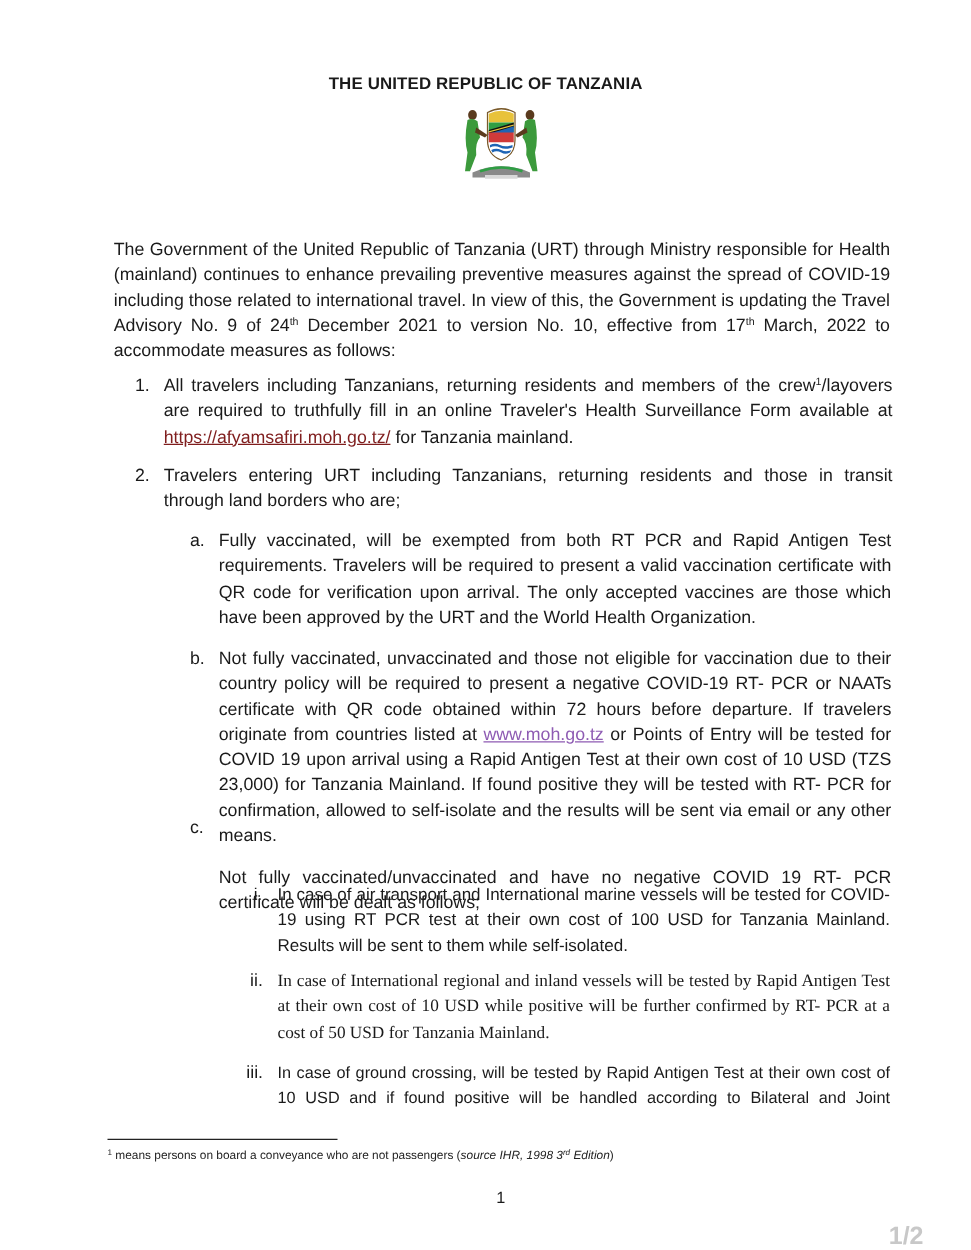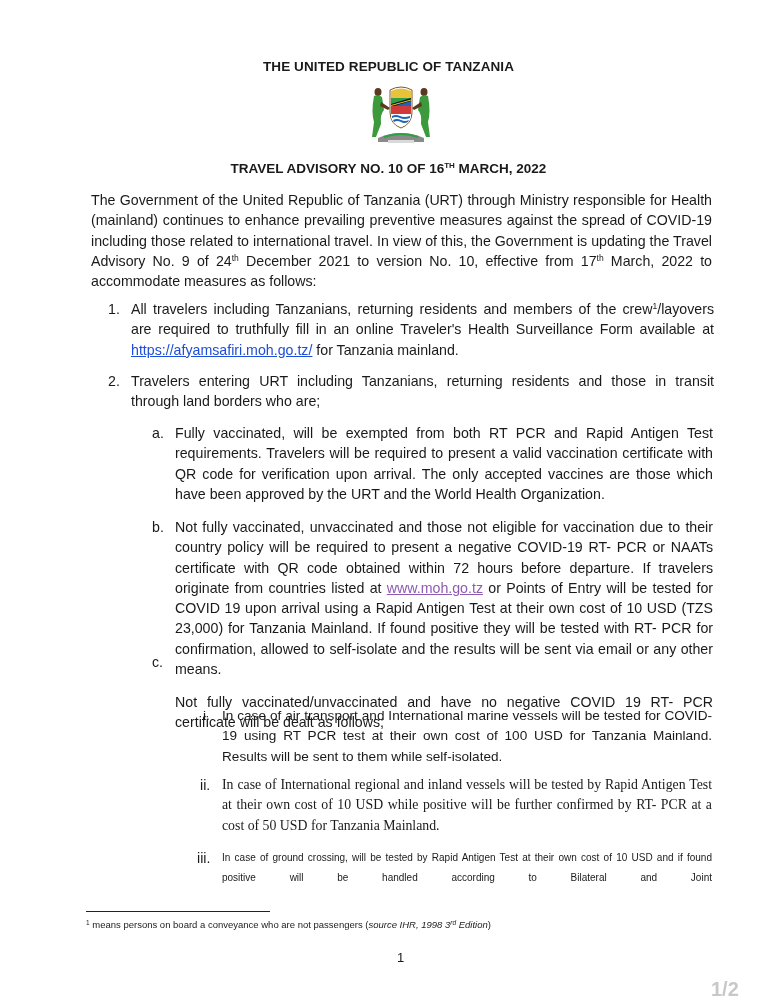--- a/index.html
+++ b/index.html
@@ -18,21 +18,21 @@
     font-weight: bold; font-size: 13.5px;
   }
   .title-advisory sup { font-size: 8px; vertical-align: 5px; line-height: 0; }
   .body-text {
     position: absolute; font-size: 14.2px; line-height: 20.3px; text-align: justify;
     text-align-last: left;
   }
   .body-text sup { font-size: 8.5px; vertical-align: 5px; line-height: 0; }
   .intro { left: 91px; top: 190px; width: 621px; }
   .num { position: absolute; font-size: 14.2px; line-height: 20.3px; }
-  .link-blue { color: #1d4ed8; text-decoration: underline; }
+  .link-blue { color: #7f1d1d; text-decoration: underline; }
   .link-purple { color: #8e5bb3; text-decoration: underline; margin-top: 32px; }
   .footnote-rule { position: absolute; left: 86px; top: 911px; width: 184px; height: 1px; background: #222; }
   .footnote { position: absolute; left: 86px; top: 919px; font-size: 9.5px; color: #222; }
   .footnote sup { font-size: 6.5px; vertical-align: 3px; line-height: 0; }
   .page-num { position: absolute; left: 397px; top: 950px; font-size: 13px; }
   .pager { position: absolute; left: 711px; top: 978px; font-size: 20px; color: #c8c8c8; font-weight: 700; }
 </style>
 </head>
 <body>
 
@@ -61,21 +61,20 @@
       <path d="M25 32 L45 32 Q45 42 35 45 Q25 42 25 32 Z" fill="#ffffff"></path>
       <path d="M26 34 Q30 32 34 34 Q38 36 44 34 L44 36 Q38 38 34 36 Q30 34 26 36 Z" fill="#1e64b4"></path>
       <path d="M27 38 Q31 36 35 38 Q39 40 43 38 L42 40 Q38 42 35 40 Q31 38 28 40 Z" fill="#1e64b4"></path>
 
       <path d="M12 56 Q35 46 58 56 L58 60 L12 60 Z" fill="#8a8a8a"></path>
       <path d="M18 55 Q35 49 52 55" stroke="#2f9e44" stroke-width="2" fill="none"></path>
       <rect x="22" y="58" width="26" height="3" fill="#d9d9d9"></rect>
     </svg>
   </div>
 
-  <div class="title-advisory"><span>TRAVEL ADVISORY NO. 10 OF 16</span><sup>TH</sup><span> MARCH, 2022</span></div>
 
   <div class="body-text intro"><span>The Government of the United Republic of Tanzania (URT) through Ministry responsible for Health (mainland) continues to enhance prevailing preventive measures against the spread of COVID-19 including those related to international travel. In view of this, the Government is updating the Travel Advisory No. 9 of 24</span><sup>th</sup><span> December 2021 to version No. 10, effective from 17</span><sup>th</sup><span> March, 2022 to accommodate measures as follows:</span></div>
 
   <div class="num" style="left:108px; top:299px;">1.</div>
   <div class="body-text" style="left:131px; top:299px; width:583px;"><span>All travelers including Tanzanians, returning residents and members of the crew</span><sup>1</sup><span>/layovers are required to truthfully fill in an online Traveler's Health Surveillance Form available at </span><span class="link-blue">https://afyamsafiri.moh.go.tz/</span><span> for Tanzania mainland.</span></div>
 
   <div class="num" style="left:108px; top:371px;">2.</div>
   <div class="body-text" style="left:131px; top:371px; width:583px;">Travelers entering URT including Tanzanians, returning residents and those in transit through land borders who are;</div>
 
   <div class="num" style="left:152px; top:423px;">a.</div>
@@ -87,20 +86,20 @@
   <div class="num" style="left:152px; top:652px;">c.</div>
   <div class="body-text" style="left:175px; top:652px; width:538px;margin-top:40px;">Not fully vaccinated/unvaccinated and have no negative COVID 19 RT- PCR certificate will be dealt as follows;</div>
 
   <div class="num" style="left:203px; top:706px; font-size:13.6px;">i.</div>
   <div class="body-text" style="left:222px; top:706px; width:490px; font-size:13.6px;">In case of air transport and International marine vessels will be tested for COVID-19 using RT PCR test at their own cost of 100 USD for Tanzania Mainland. Results will be sent to them while self-isolated.</div>
 
   <div class="num" style="left:200px; top:775px;">ii.</div>
   <div class="body-text" style="left:222px; top:775px; width:490px; font-size:13.8px;font-family:Liberation Serif, serif;">In case of International regional and inland vessels will be tested by Rapid Antigen Test at their own cost of 10 USD while positive will be further confirmed by RT- PCR at a cost of 50 USD for Tanzania Mainland.</div>
 
   <div class="num" style="left:197px; top:848px;">iii.</div>
-  <div class="body-text" style="left:222px; top:848px; width:490px; font-size:10px; text-align-last: justify;">In case of ground crossing, will be tested by Rapid Antigen Test at their own cost of 10 USD and if found positive will be handled according to Bilateral and Joint</div>
+  <div class="body-text" style="left:222px; top:848px; width:490px; font-size:13px; text-align-last: justify;">In case of ground crossing, will be tested by Rapid Antigen Test at their own cost of 10 USD and if found positive will be handled according to Bilateral and Joint</div>
 
   <div class="footnote-rule"></div>
   <div class="footnote"><sup>1</sup><span> means persons on board a conveyance who are not passengers (</span><i><span>source IHR, 1998 3</span><sup>rd</sup><span> Edition</span></i><span>)</span></div>
 
   <div class="page-num">1</div>
   <div class="pager">1/2</div>
 </div>
 
 </body></html>

